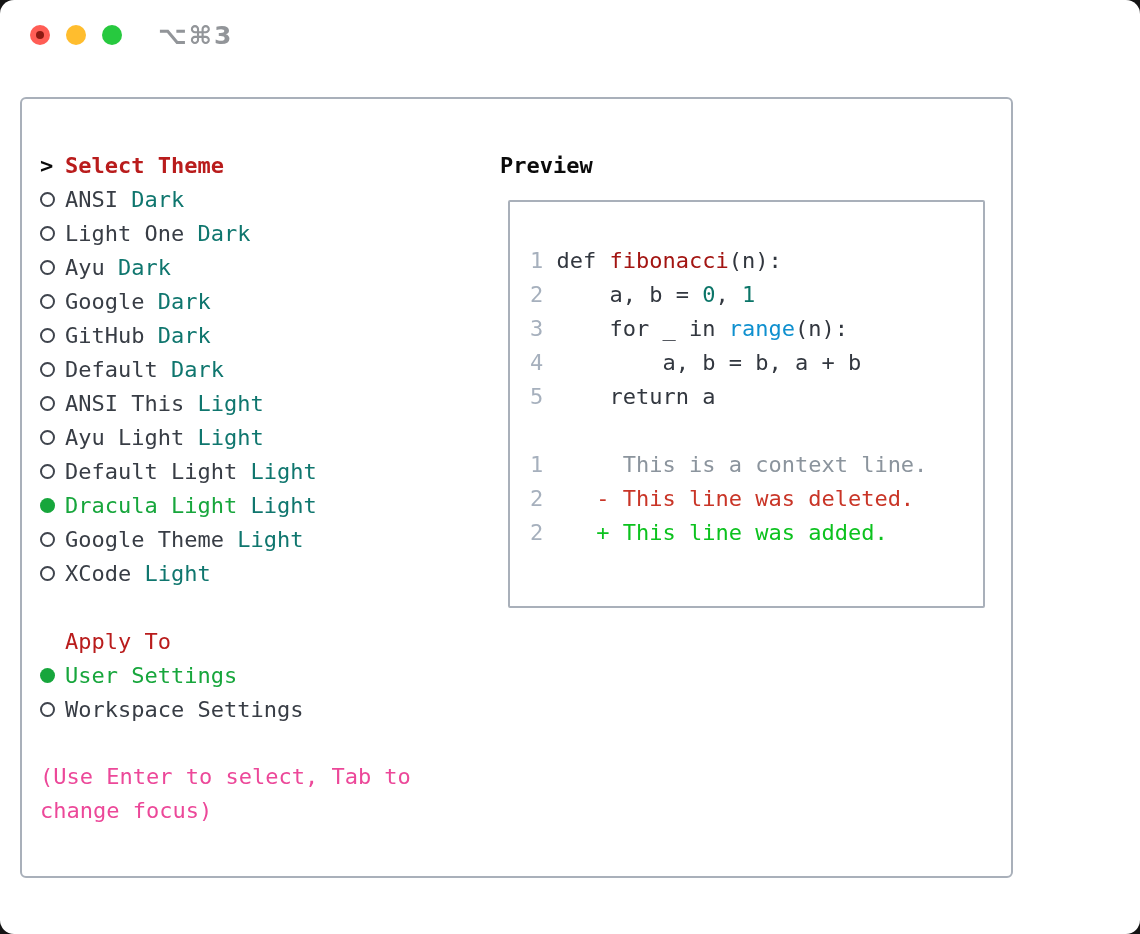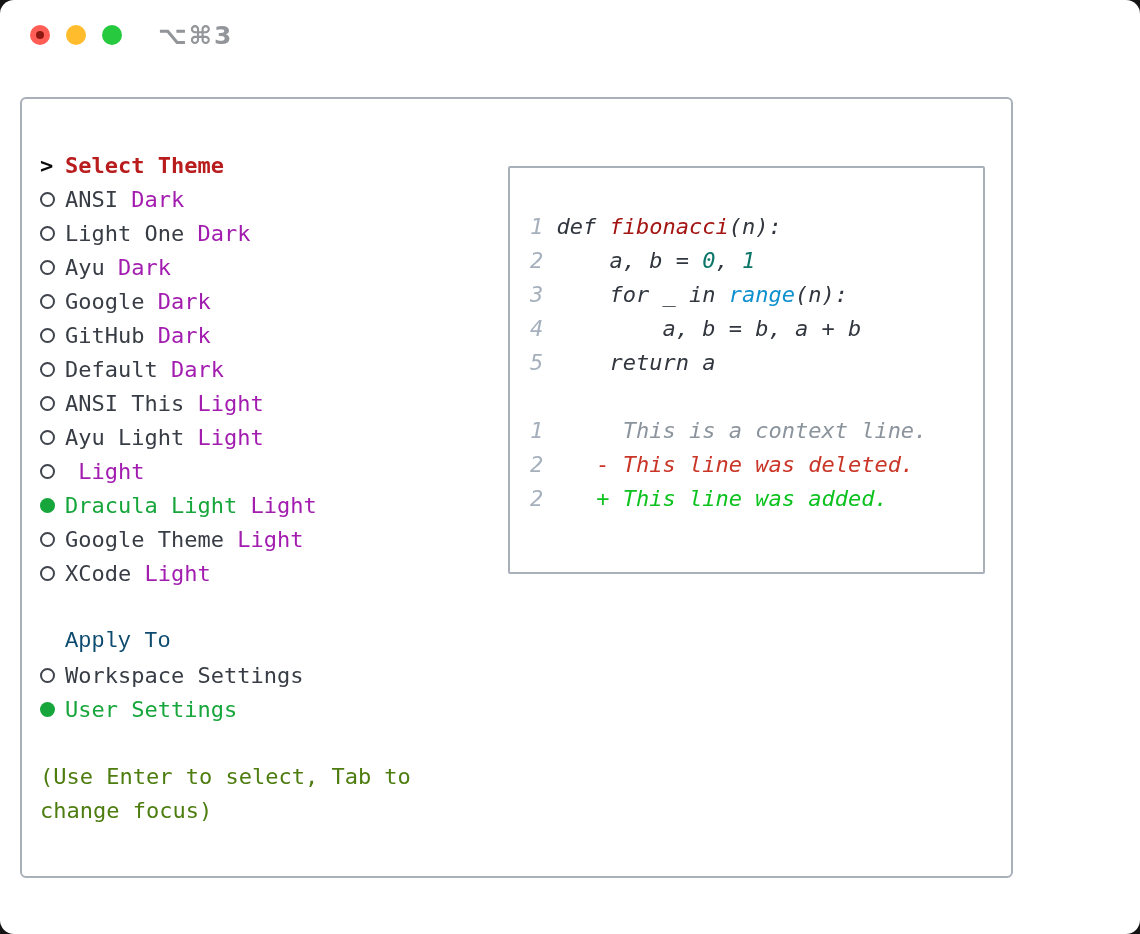--- a/index.html
+++ b/index.html
@@ -53,39 +53,39 @@
   .bullet {
     width: 15px; height: 15px; border-radius: 50%;
     border: 2px solid #3f444d; margin-right: 10px; flex: none;
   }
   .row.selected .bullet { border: none; background: #17a63c; }
   .row.selected .t-name { color: #17a63c; }
   .prompt {
     width: 25px; flex: none; font-weight: 700; color: #0a0a0a; font-size: 22px;
   }
   .hdr { font-weight: 700; color: #b91c1c; }
-  .t-variant { color: #a21caf; }
-  .apply-header { padding-left: 25px; color: #0c4a6e; margin-top: 34px; font-family: Liberation Mono, monospace; }
+  .t-variant { color: #0f766e; }
+  .apply-header { padding-left: 25px; color: #b91c1c; margin-top: 34px; }
   .hint {
     margin-top: 34px; font-size: 22px; line-height: 34px;
-    color: #4d7c0f; white-space: pre-line;
+    color: #ec4899; white-space: pre-line;
   }
   
   .preview-area { position: absolute; left: 478px; top: 49px; width: 495px; }
   .preview-title {
     height: 34px; display: flex; align-items: center;
     font-size: 22px; font-weight: 700; color: #0a0a0a;
   }
   .preview-box {
     margin-left: 8px; margin-top: 18px;
     width: 477px; height: 408px;
     border: 2px solid #a9b0ba; border-radius: 2px;
     padding: 42px 8px 4px 20px;
     font-size: 22px; line-height: 34px;
-    white-space: pre; overflow: hidden; font-style: italic;
+    white-space: pre; overflow: hidden;
   }
   .pline { min-height: 34px; }
 </style>
 </head>
 <body>
 
 <div class="window">
 
   <div class="titlebar">
     <span class="light red"></span>
@@ -104,37 +104,38 @@
 
       <div id="theme-list">
           <div class="row"><span class="bullet"></span><span class="t-name">ANSI</span><span class="t-variant"> Dark</span></div>
           <div class="row"><span class="bullet"></span><span class="t-name">Light One</span><span class="t-variant"> Dark</span></div>
           <div class="row"><span class="bullet"></span><span class="t-name">Ayu</span><span class="t-variant"> Dark</span></div>
           <div class="row"><span class="bullet"></span><span class="t-name">Google</span><span class="t-variant"> Dark</span></div>
           <div class="row"><span class="bullet"></span><span class="t-name">GitHub</span><span class="t-variant"> Dark</span></div>
           <div class="row"><span class="bullet"></span><span class="t-name">Default</span><span class="t-variant"> Dark</span></div>
           <div class="row"><span class="bullet"></span><span class="t-name">ANSI This</span><span class="t-variant"> Light</span></div>
           <div class="row"><span class="bullet"></span><span class="t-name">Ayu Light</span><span class="t-variant"> Light</span></div>
-          <div class="row"><span class="bullet"></span><span class="t-variant"> Light</span></div>
+          <div class="row"><span class="bullet"></span><span class="t-name">Default Light</span><span class="t-variant"> Light</span></div>
           <div class="row selected"><span class="bullet"></span><span class="t-name">Dracula Light</span><span class="t-variant"> Light</span></div>
           <div class="row"><span class="bullet"></span><span class="t-name">Google Theme</span><span class="t-variant"> Light</span></div>
           <div class="row"><span class="bullet"></span><span class="t-name">XCode</span><span class="t-variant"> Light</span></div>
         </div>
 
       <div class="row apply-header">
         <span>Apply To</span>
       </div>
 
       <div id="apply-list">
+          <div class="row selected"><span class="bullet"></span><span class="t-name">User Settings</span></div>
           <div class="row"><span class="bullet"></span><span class="t-name">Workspace Settings</span></div>
-          <div class="row selected"><span class="bullet"></span><span class="t-name">User Settings</span></div>
         </div>
 
       <div class="hint">(Use Enter to select, Tab to
 change focus)</div>
     </div>
 
     <div class="preview-area">
+      <div class="preview-title">Preview</div>
       <div class="preview-box" id="preview-box"><div class="pline"><span style="color: rgb(166, 176, 189);">1 </span><span style="color: rgb(50, 55, 63);">def </span><span style="color: rgb(163, 21, 18);">fibonacci</span><span style="color: rgb(50, 55, 63);">(n):</span></div><div class="pline"><span style="color: rgb(166, 176, 189);">2 </span><span style="color: rgb(50, 55, 63);">    </span><span style="color: rgb(50, 55, 63);">a</span><span style="color: rgb(50, 55, 63);">, </span><span style="color: rgb(50, 55, 63);">b</span><span style="color: rgb(50, 55, 63);"> = </span><span style="color: rgb(11, 117, 104);">0</span><span style="color: rgb(50, 55, 63);">, </span><span style="color: rgb(11, 117, 104);">1</span></div><div class="pline"><span style="color: rgb(166, 176, 189);">3 </span><span style="color: rgb(50, 55, 63);">    for _ in </span><span style="color: rgb(15, 144, 207);">range</span><span style="color: rgb(50, 55, 63);">(n):</span></div><div class="pline"><span style="color: rgb(166, 176, 189);">4 </span><span style="color: rgb(50, 55, 63);">        a, b = b, a + b</span></div><div class="pline"><span style="color: rgb(166, 176, 189);">5 </span><span style="color: rgb(50, 55, 63);">    return a</span></div><div class="pline"></div><div class="pline"><span style="color: rgb(166, 176, 189);">1 </span><span style="color: rgb(139, 148, 157);">     This is a context line.</span></div><div class="pline"><span style="color: rgb(166, 176, 189);">2 </span><span style="color: rgb(201, 53, 39);">   - This line was deleted.</span></div><div class="pline"><span style="color: rgb(166, 176, 189);">2 </span><span style="color: rgb(12, 194, 30);">   + This line was added.</span></div></div>
     </div>
 
   </div>
 </div>
 
 </body></html>

